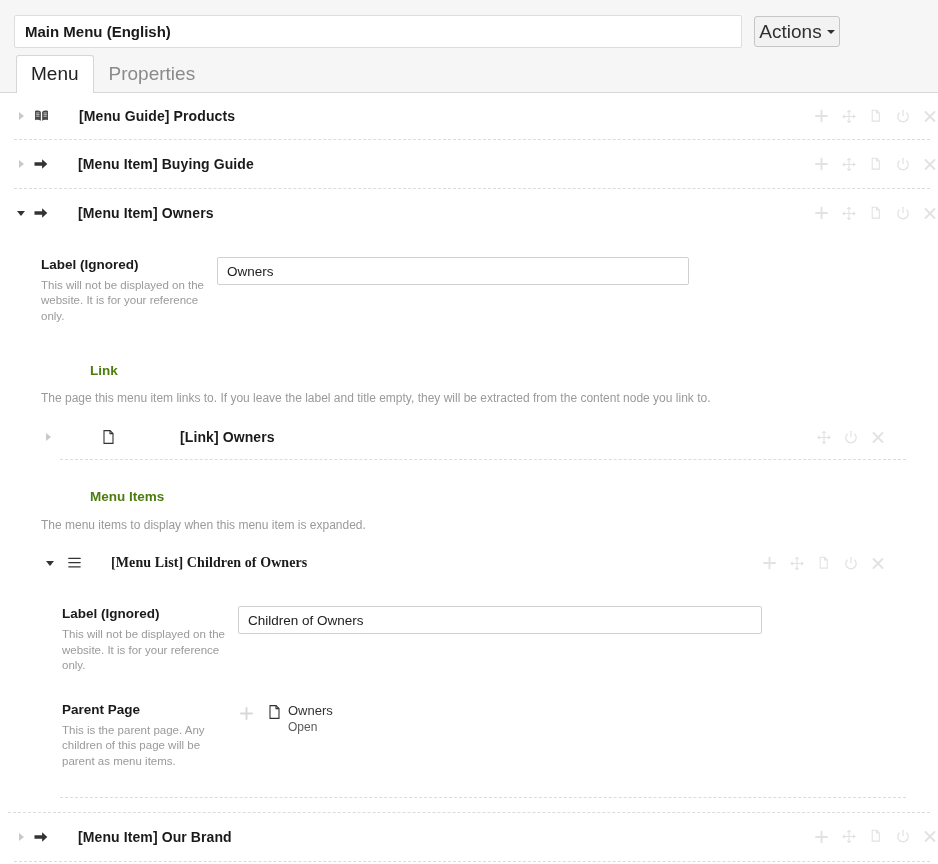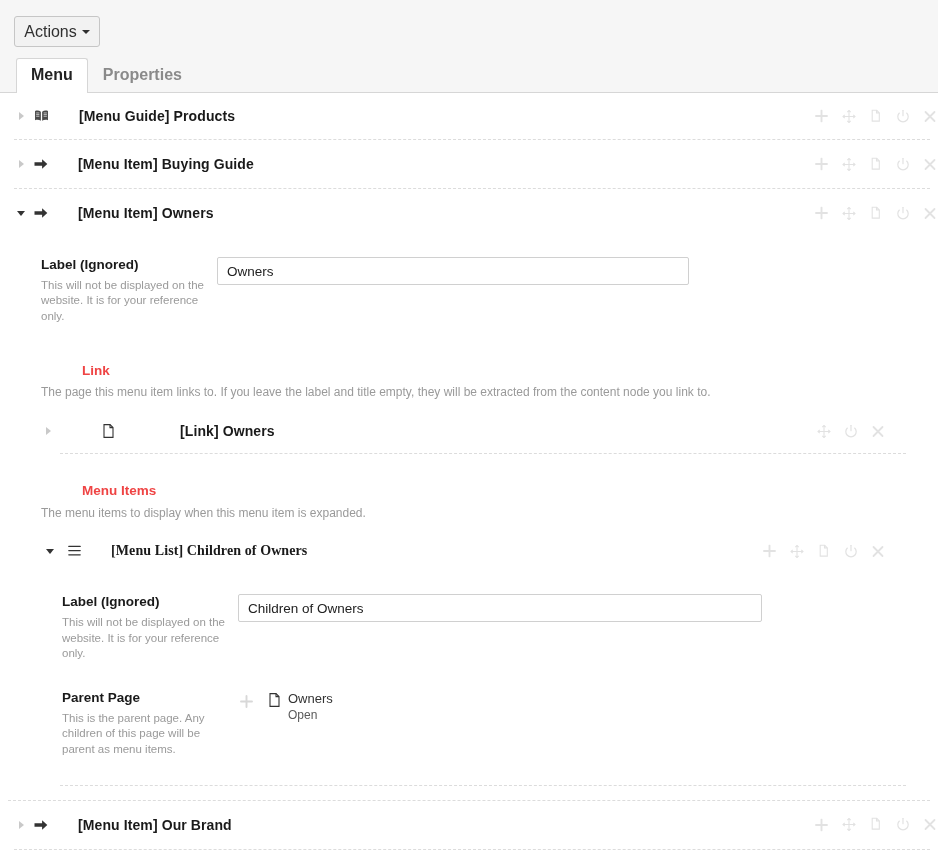--- a/index.html
+++ b/index.html
@@ -47,21 +47,21 @@
     margin-right: 12px;
     max-width: 728px;
   }
   .actions-btn {
     width: 86px;
     height: 31px;
     background: #f2f2f2;
     border: 1px solid #c6c6c6;
     border-radius: 3px;
     font-family: "Liberation Sans", sans-serif;
-    font-size: 16px;
+    font-size: 19px;
     color: #303030;
     cursor: pointer;
     display: flex;
     align-items: center;
     justify-content: center;
     gap: 5px;
     padding: 0;
   }
   .caret-down {
     width: 0; height: 0;
@@ -73,31 +73,30 @@
 
   
   .tabs {
     display: flex;
     align-items: flex-end;
     padding-left: 16px;
     height: 39px;
     position: relative;
   }
   .tab {
-    font-size: 16px;
+    font-size: 19px;
     padding: 8px 14px 9px 14px;
     color: #8a8a8a;
     cursor: pointer;
     border: 1px solid transparent;
     border-bottom: none;
     border-radius: 3px 3px 0 0;
     position: relative;
     line-height: 1;
     background: transparent;
-    font-weight: bold;
   }
   .tab.active {
     background: #ffffff;
     border-color: #d6d6d6;
     color: #222222;
     margin-bottom: -1px;
     padding-bottom: 10px;
     z-index: 3;
   }
 
@@ -210,22 +209,22 @@
     padding: 0 9px;
     font-family: "Liberation Sans", sans-serif;
     font-size: 13.5px;
     color: #222222;
     outline: none;
   }
 
   .section-heading {
     font-size: 13.5px;
     font-weight: bold;
-    color: #ef4444;
-    margin: 4px;
+    color: #4d7c0f;
+    margin: 12px;
     line-height: 1.2;
     padding-left: 37px;
   }
   .section-desc {
     font-size: 12px;
     color: #9a9a9a;
     margin: 6px 0 0 0;
     line-height: 1.3;
   }
 
@@ -239,20 +238,21 @@
     cursor: pointer;
     margin-top: 2px;
     display: block;
   }
 </style>
 </head>
 <body>
 
 <div class="header">
   <div class="header-top">
+    <input class="title-input" type="text" value="Main Menu (English)" style="">
     <button class="actions-btn">
       <span>Actions</span>
       <span class="caret-down"></span>
     </button>
   </div>
   <div class="tabs">
     <div class="tab active">Menu</div>
     <div class="tab">Properties</div>
   </div>
 </div>

